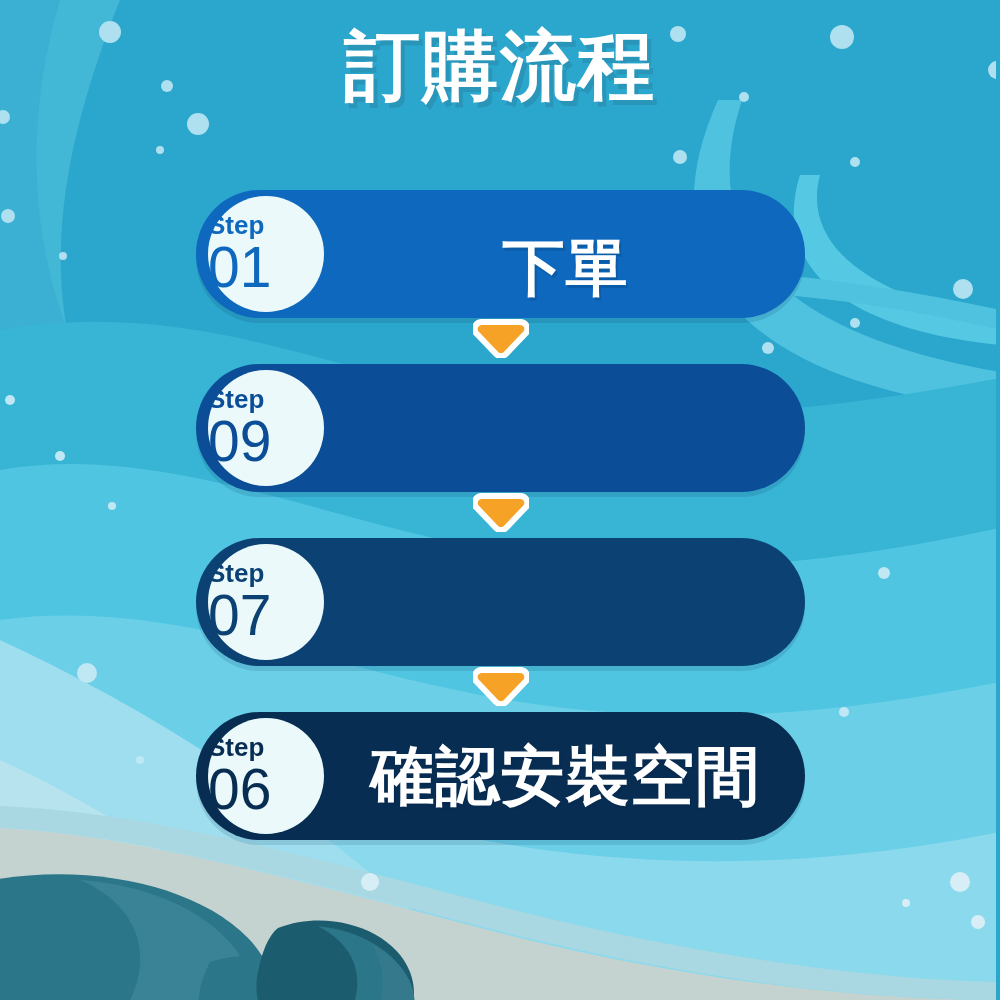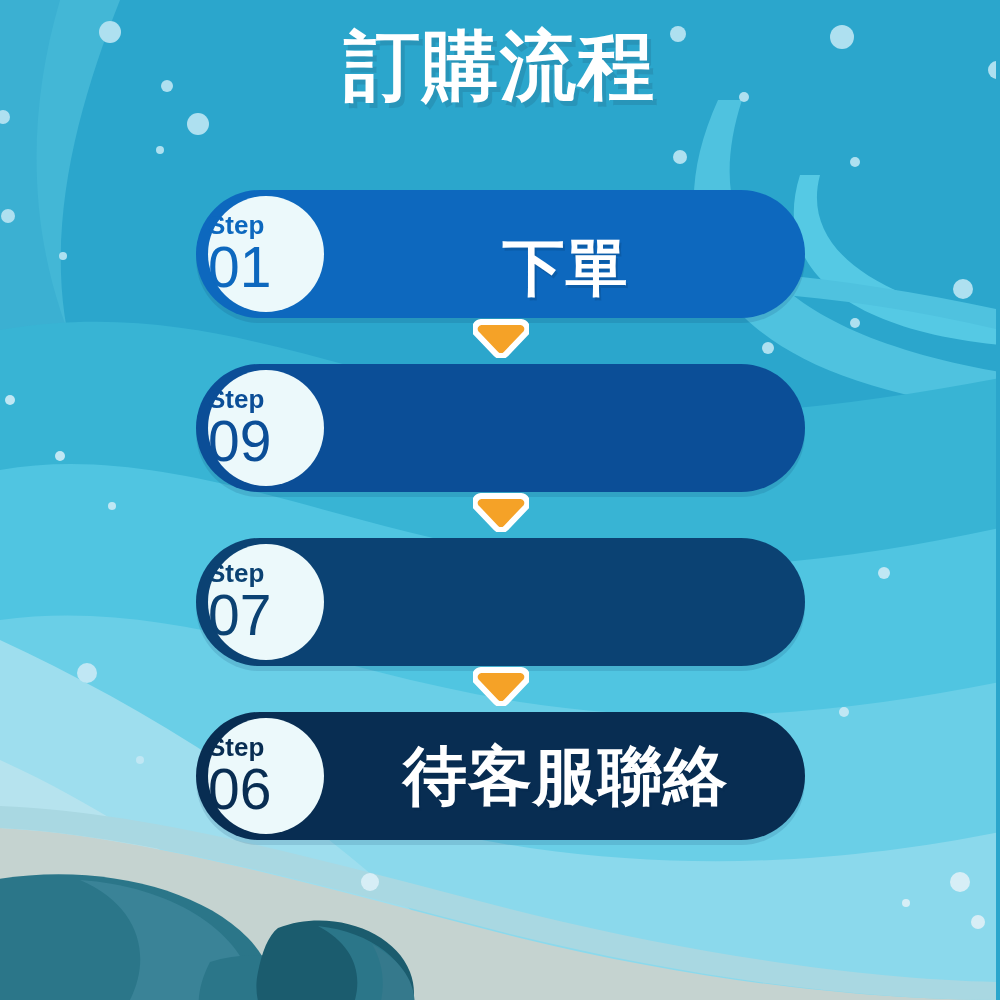--- a/index.html
+++ b/index.html
@@ -234,17 +234,17 @@
         <path d="M8 4 H48 A7 7 0 0 1 53 15 L33 36 A7 7 0 0 1 23 36 L3 15 A7 7 0 0 1 8 4 Z" fill="#F5A227" stroke="#FFFFFF" stroke-width="6" stroke-linejoin="round"></path>
       </svg>
     </div>
 
     <div class="step-row s4">
       <div class="step-pill" style="background: rgb(8, 45, 82);"></div>
       <div class="step-badge" style="background: rgb(236, 249, 251); color: rgb(8, 45, 82);">
         <div class="badge-word">Step</div>
         <div class="badge-num">06</div>
       </div>
-      <div class="step-label">待客服聯絡</div>
+      <div class="step-label">確認安裝空間</div>
     </div>
 
   </div>
 </div>
 
 </body></html>

